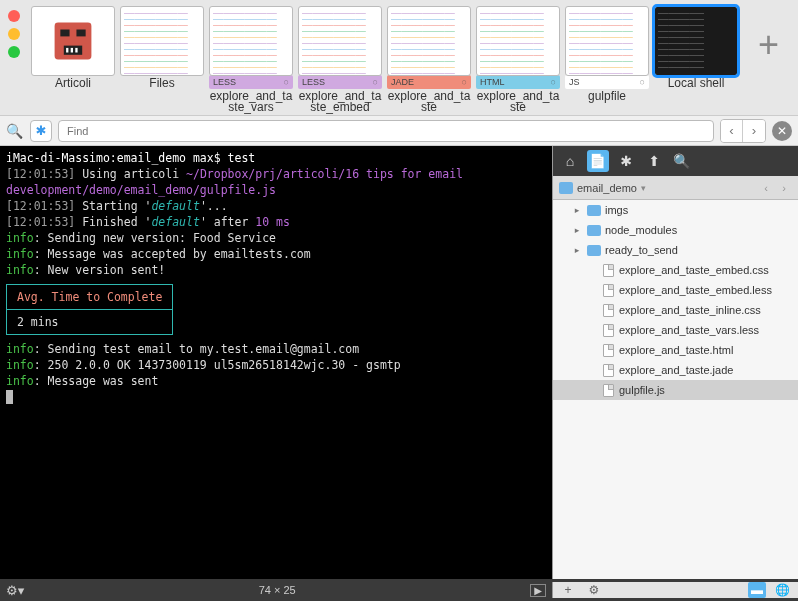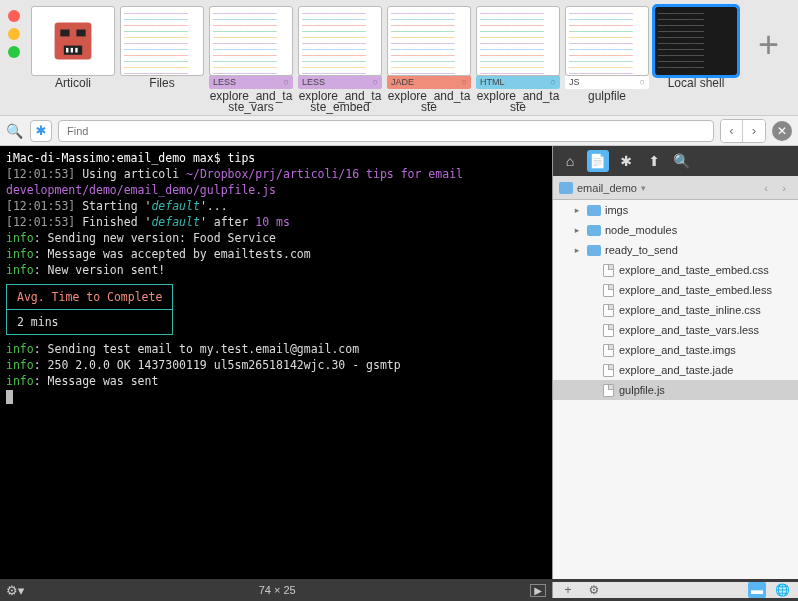--- a/index.html
+++ b/index.html
@@ -257,21 +257,21 @@
   <input class="find-input" placeholder="Find" style="">
   <div class="nav-btns">
     <button>‹</button>
     <button>›</button>
   </div>
   <span class="close-search">✕</span>
 </div>
 
 <div class="main">
   <div class="terminal" id="terminal">
-      <div><span class="t-white">iMac-di-Massimo:email_demo max$ </span><span class="t-white">tips</span></div>
+      <div><span class="t-white">iMac-di-Massimo:email_demo max$ </span><span class="t-white">test</span></div>
       <div><span class="t-gray">[12:01:53]</span><span> Using articoli </span><span class="t-magenta">~/Dropbox/prj/articoli/16 tips for email development/demo/email_demo/gulpfile.js</span></div>
       <div><span class="t-gray">[12:01:53]</span><span> Starting '</span><span class="t-cyan">default</span><span>'...</span></div>
       <div><span class="t-gray">[12:01:53]</span><span> Finished '</span><span class="t-cyan">default</span><span>' after </span><span class="t-magenta">10 ms</span></div>
       <div><span class="t-green">info</span><span>: Sending new version: Food Service</span></div>
       <div><span class="t-green">info</span><span>: Message was accepted by emailtests.com</span></div>
       <div><span class="t-green">info</span><span>: New version sent!</span></div>
       <table class="term-table">
         <tbody>
           <tr>
             <th>Avg. Time to Complete</th>
@@ -345,21 +345,21 @@
           <span class="ft-ficon">
             <span class="ico-file"></span>
           </span>
           <span>explore_and_taste_vars.less</span>
         </div>
         <div class="ft-row ind2">
           <span class="ft-arrow"></span>
           <span class="ft-ficon">
             <span class="ico-file"></span>
           </span>
-          <span>explore_and_taste.imgs</span>
+          <span>explore_and_taste.html</span>
         </div>
         <div class="ft-row ind2">
           <span class="ft-arrow"></span>
           <span class="ft-ficon">
             <span class="ico-file"></span>
           </span>
           <span>explore_and_taste.jade</span>
         </div>
         <div class="ft-row ind2 selected">
           <span class="ft-arrow"></span>

